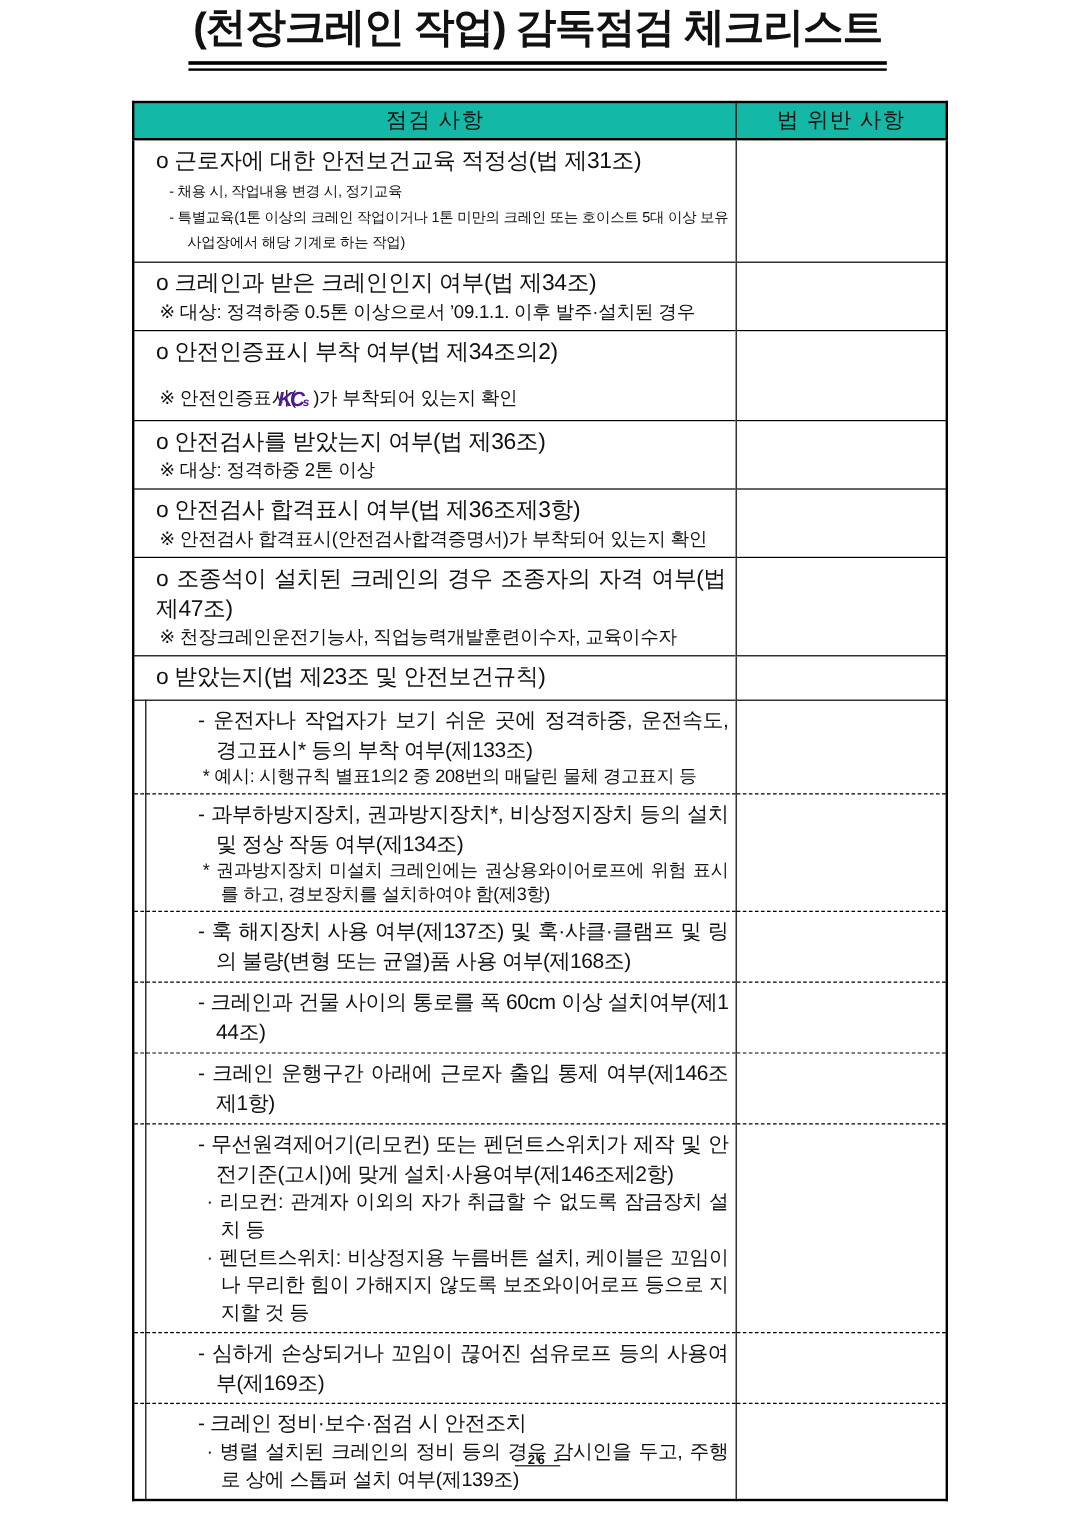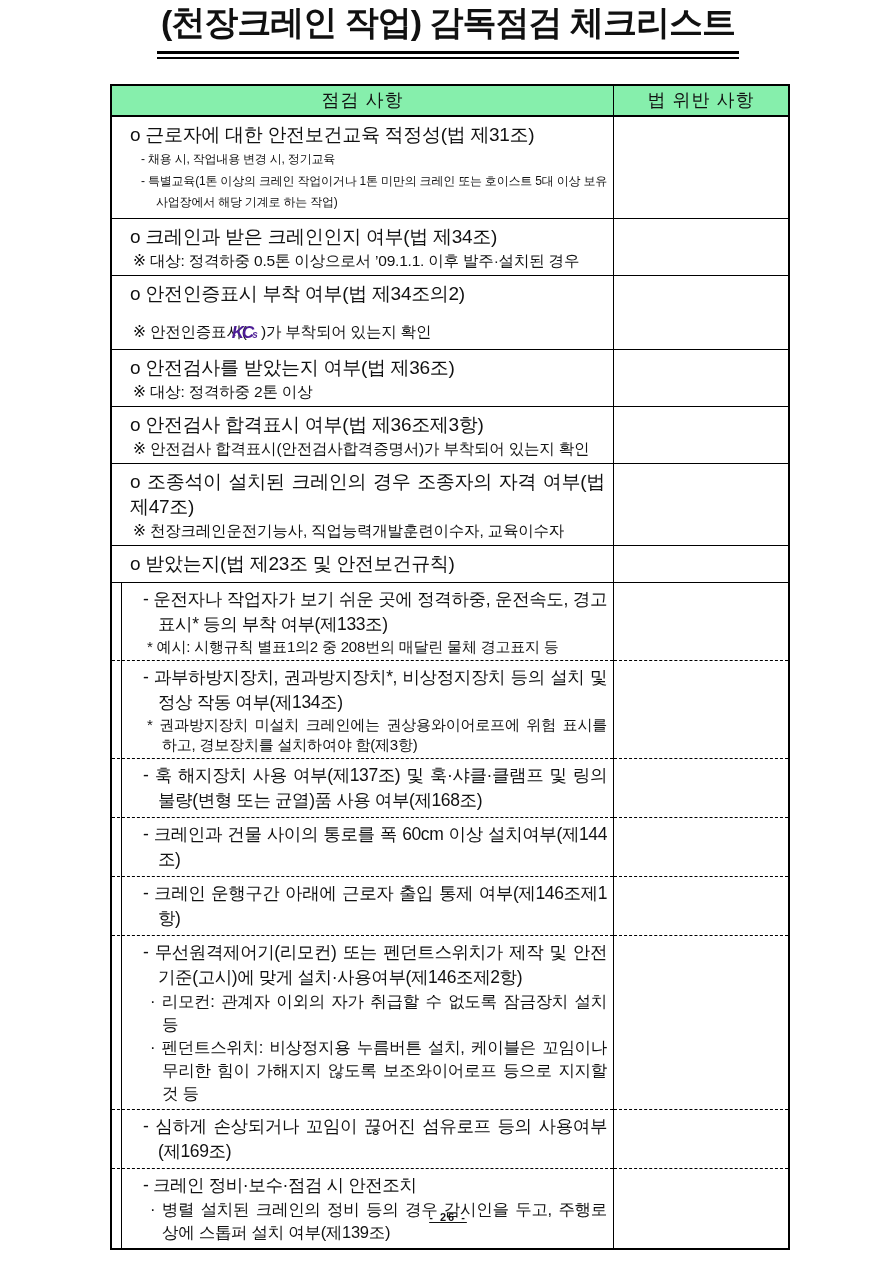--- a/index.html
+++ b/index.html
@@ -31,34 +31,34 @@
     border-collapse:collapse;
     table-layout:fixed;
     width:677px;
     margin:30px 0 0 110px;
     border:2px solid #000;
   }
   th, td { vertical-align:top; }
   th.h-insp, td.insp { width:501px; border-right:1px solid #000; }
   th.h-viol, td.viol { width:174px; }
   thead th {
-    background:#86efac;
+    background:#14b8a6;
     font-size:18px;
     font-weight:normal;
     letter-spacing:1px;
     text-align:center;
     padding:2px 0 3px 0;
     border-bottom:2px solid #000;
   }
   tr.main td { border-top:1px solid #000; }
   tbody tr:first-child td { border-top:none; }
   tr.sub td { border-top:1px dashed #000; }
   tr.sub.first td { border-top:1px solid #000; }
   td.insp { padding:3px 6px 4px 8px; }
-  tr.sub td.insp { padding:4px 6px 4px 12px; position:relative;margin-top:11px; }
+  tr.sub td.insp { padding:4px 6px 4px 34px; position:relative;margin-top:11px; }
   tr.sub td.insp::before {
     content:""; position:absolute; left:9px; top:-1px; bottom:-1px;
     width:1px; background:#000;
   }
   
   .line, .heading { text-align:justify; word-break:break-all; }
   .heading {
     font-size:19px; line-height:25px;
     letter-spacing:-0.3px;
     padding:2px 2px 2px 10px;

